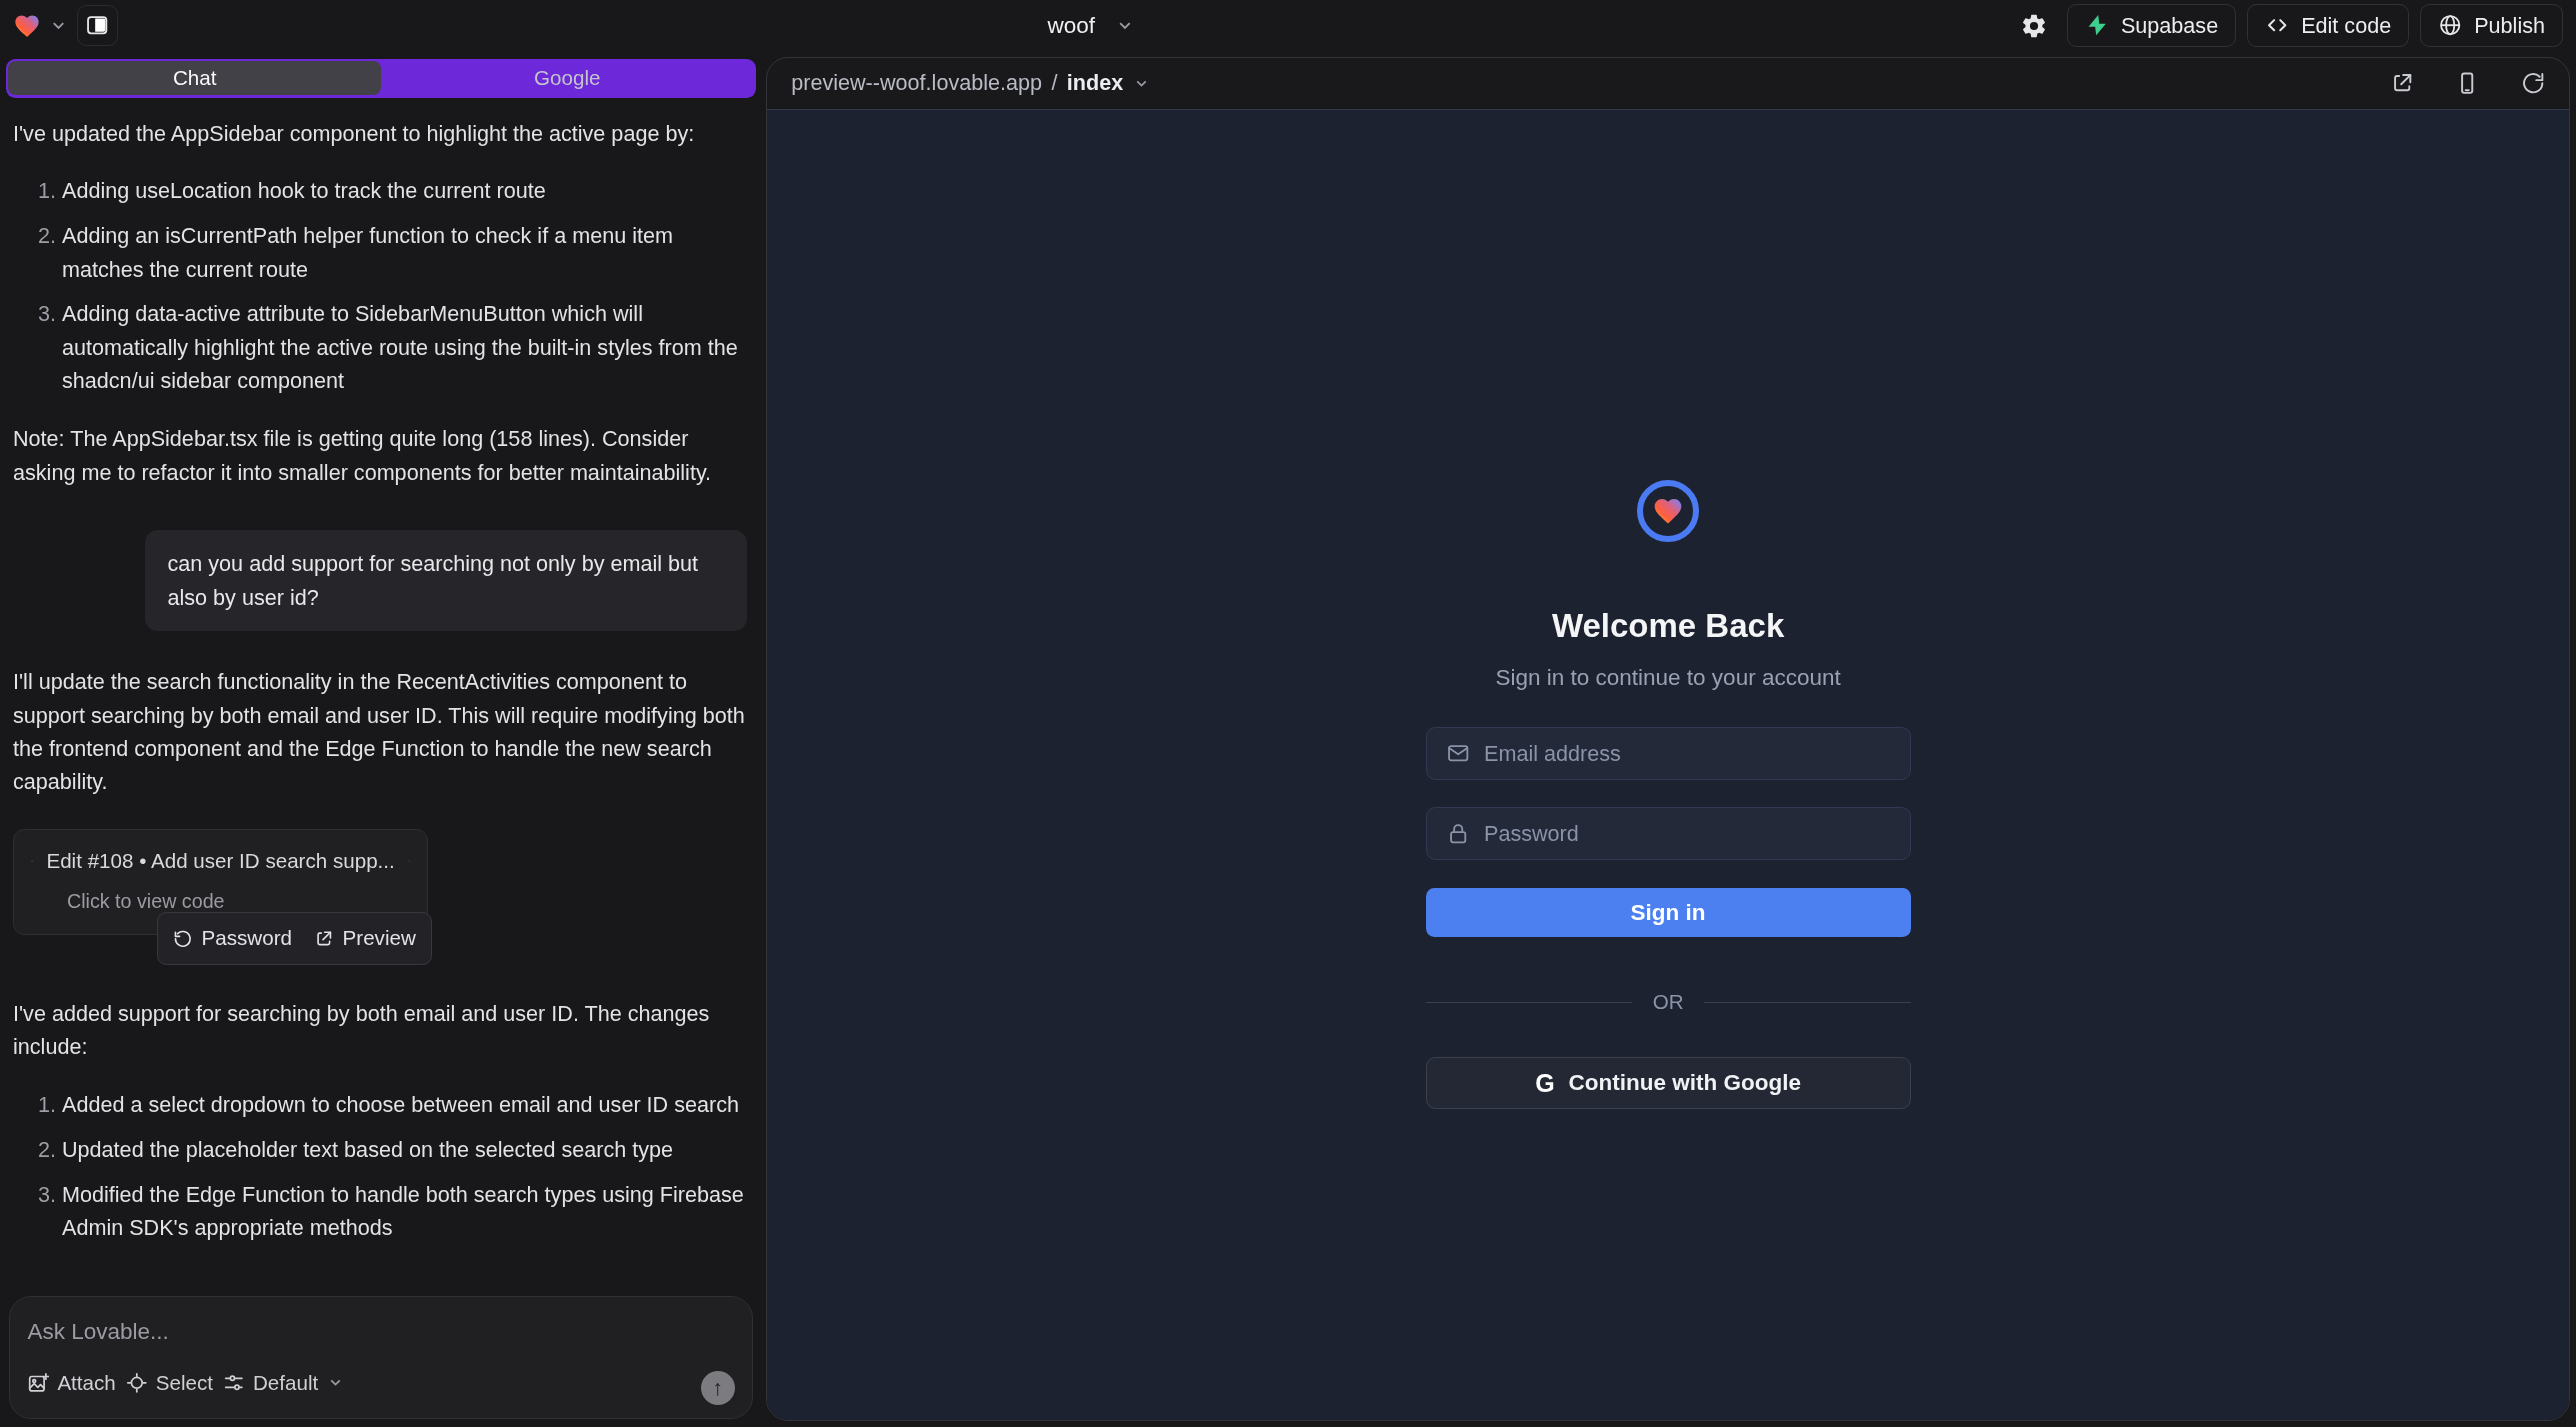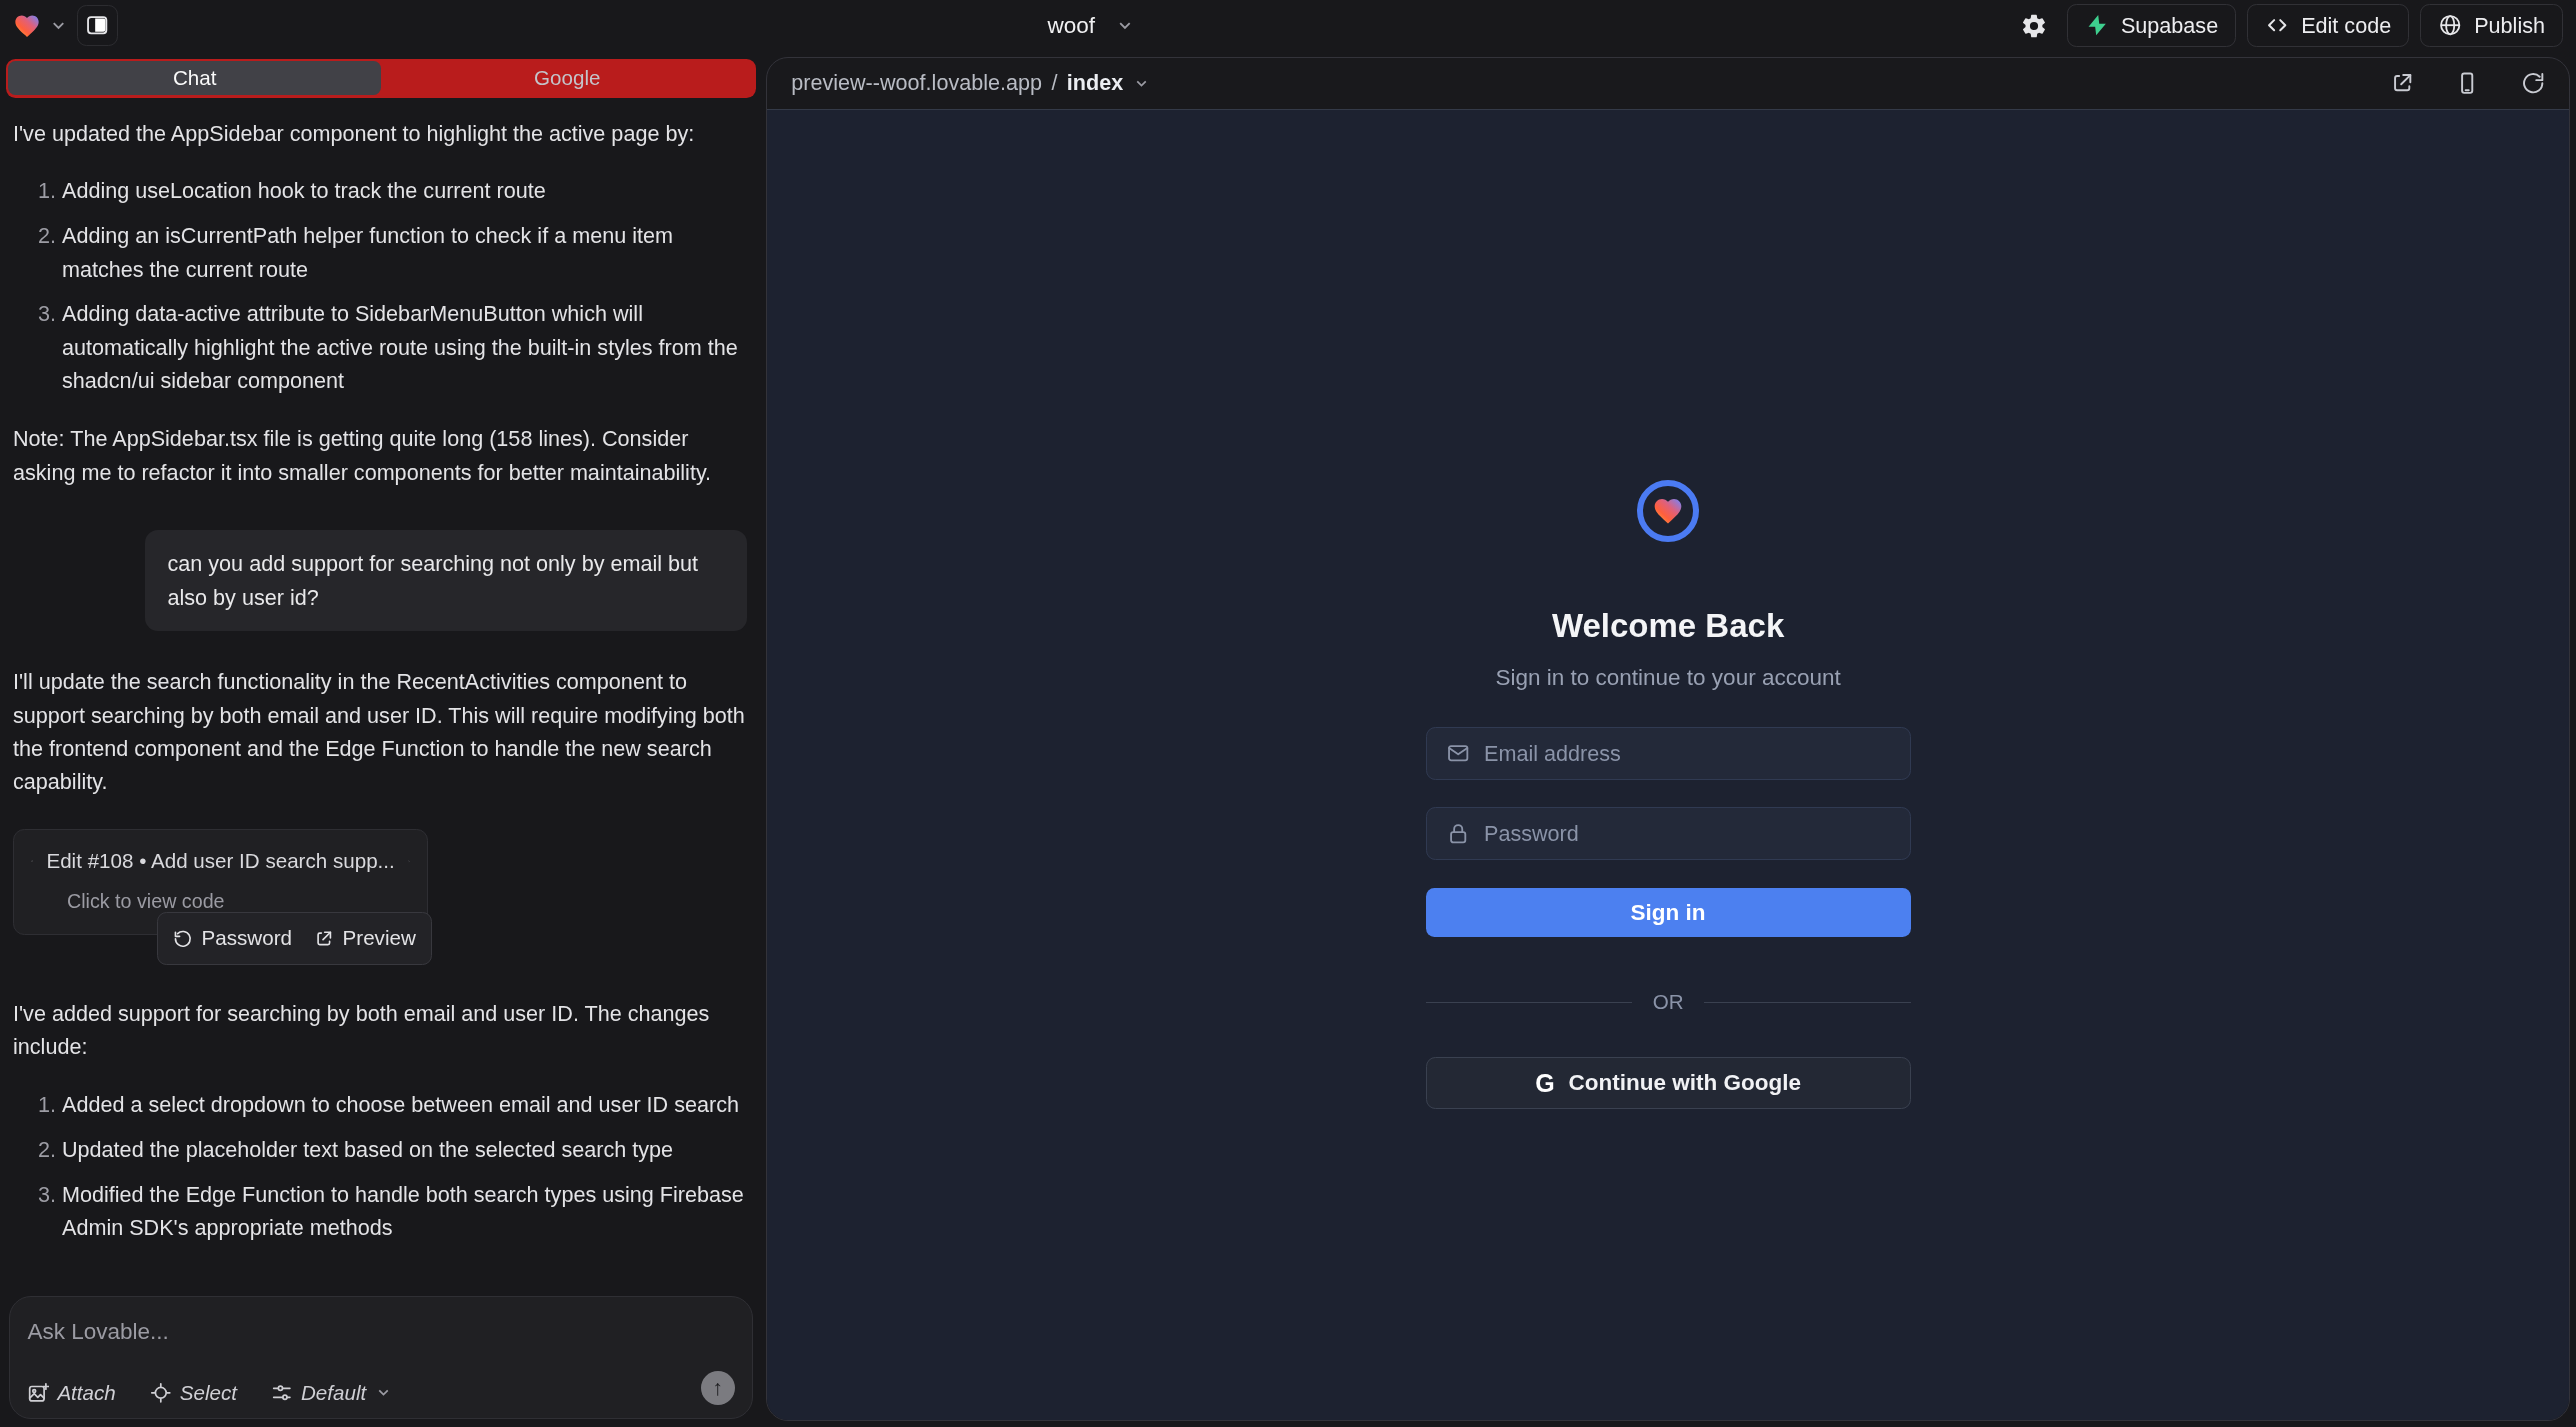--- a/index.html
+++ b/index.html
@@ -23,21 +23,21 @@
     border:0.9px solid #313136; border-radius:9.4px; background:transparent;
     color:#ededf0; font-size:21.6px; }
   .gear-btn { width:43px; height:43px; display:flex; align-items:center; justify-content:center;
     border:none; background:transparent; color:#e3e3e6; font-size:30px; }
   svg.ic { display:block; }
 
   
   .main { flex:1; display:flex; min-height:0; }
   .sidebar { width:762px; flex:0 0 762px; display:flex; flex-direction:column; min-height:0; }
 
-  .tabbar { margin:7.5px 5.6px 0 5.6px; height:39px; background:#b91c1c; border-radius:9.4px;
+  .tabbar { margin:7.5px 5.6px 0 5.6px; height:39px; background:#6d28d9; border-radius:9.4px;
     display:flex; padding:2.8px; }
   .tab { flex:1; display:flex; align-items:center; justify-content:center;
     font-size:20.6px; color:#c4c4ca; border-radius:7.5px; }
   .tab.active { background:#414147; color:#fafafa; }
 
   .chat-scroll { flex:1; overflow:hidden; padding:19px 15px 0 13px; font-size:21.6px; line-height:1.55; color:#e3e3e6; }
   .para { margin-bottom:24.4px; }
   ol.msg-list { margin:0 0 24.4px 0; padding-left:49px; }
   ol.msg-list li { margin-bottom:11.3px; color:#e3e3e6; }
   ol.msg-list li::marker { color:#9d9da5; }
@@ -59,21 +59,21 @@
   .chev-r { margin-left:auto; }
   .rp-pill { position:absolute; right:-3.8px; bottom:-30px; background:#232327; border:0.9px solid #38383e;
     border-radius:9.4px; padding:9.4px 15px; display:flex; align-items:center; gap:22.5px; }
   .rp-item { display:flex; align-items:center; gap:8.4px; font-size:20.6px; color:#e3e3e6; }
 
   .composer { margin:7.5px 9.4px 9.4px 9.4px; background:#202023; border:0.9px solid #2f2f34;
     border-radius:22px; padding:22px 17px 13px 17px; flex:0 0 auto; }
   .composer textarea { width:100%; height:43px; background:transparent; border:none; outline:none; resize:none;
     font-family:inherit; font-size:22.5px; color:#e7e7ea; }
   .composer textarea::placeholder { color:#9b9ba3; }
-  .composer-row { display:flex; align-items:flex-end; gap:34px; margin-top:5.6px;font-style:italic; }
+  .composer-row { display:flex; align-items:flex-start; gap:10px; margin-top:5.6px; }
   .comp-act { display:flex; align-items:center; gap:8.4px; font-size:20.6px; color:#cfcfd4; }
   .send-btn { margin-left:auto; width:34px; height:34px; border-radius:50%; background:#7b7b80;
     display:flex; align-items:center; justify-content:center; color:#1c1c1e; font-size:21.6px; font-weight:700; }
 
   
   .preview-panel { flex:1; margin:5.6px 5.6px 7.5px 3.8px; border:0.9px solid #33333a; border-radius:22px;
     display:flex; flex-direction:column; overflow:hidden; background:#19191c; }
   .chrome { height:51px; flex:0 0 51px; display:flex; align-items:center; padding:0 24.4px; }
   .url-text { font-size:21.6px; color:#b9bcc4; display:flex; align-items:center; gap:9.4px; }
   .url-text .page { color:#eceef2; font-weight:600; }

